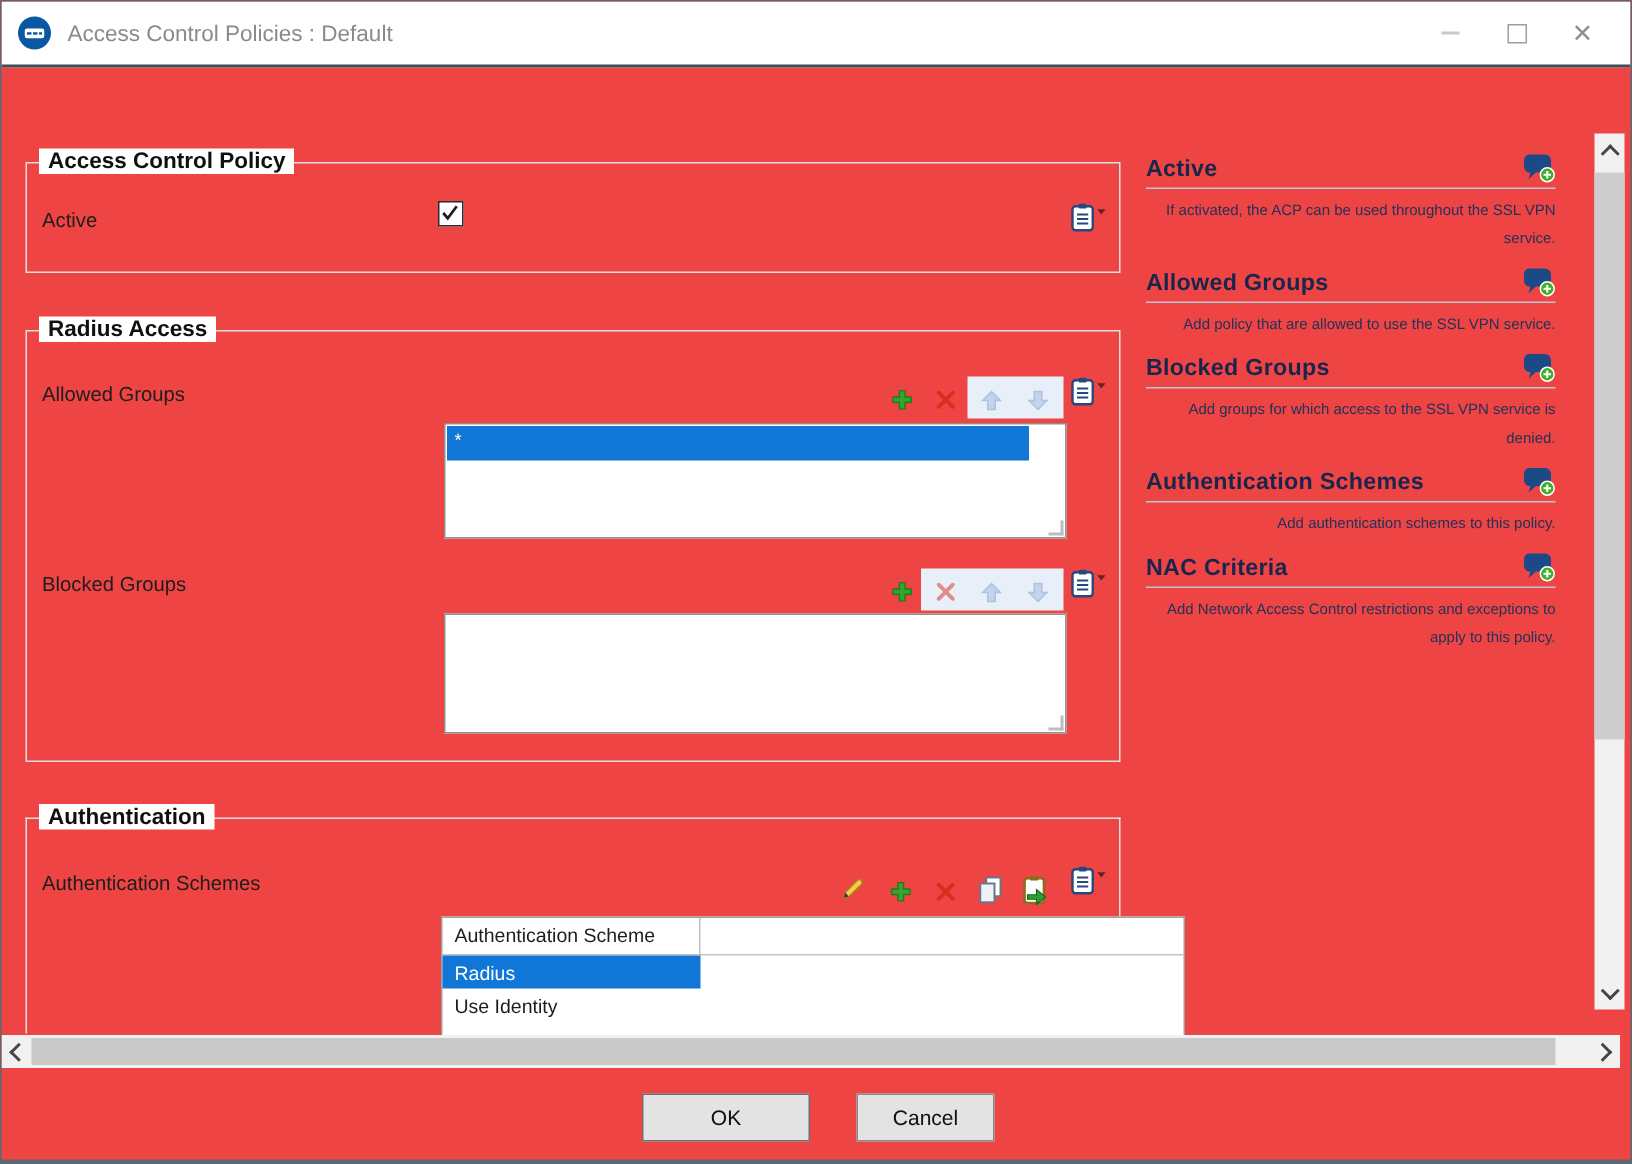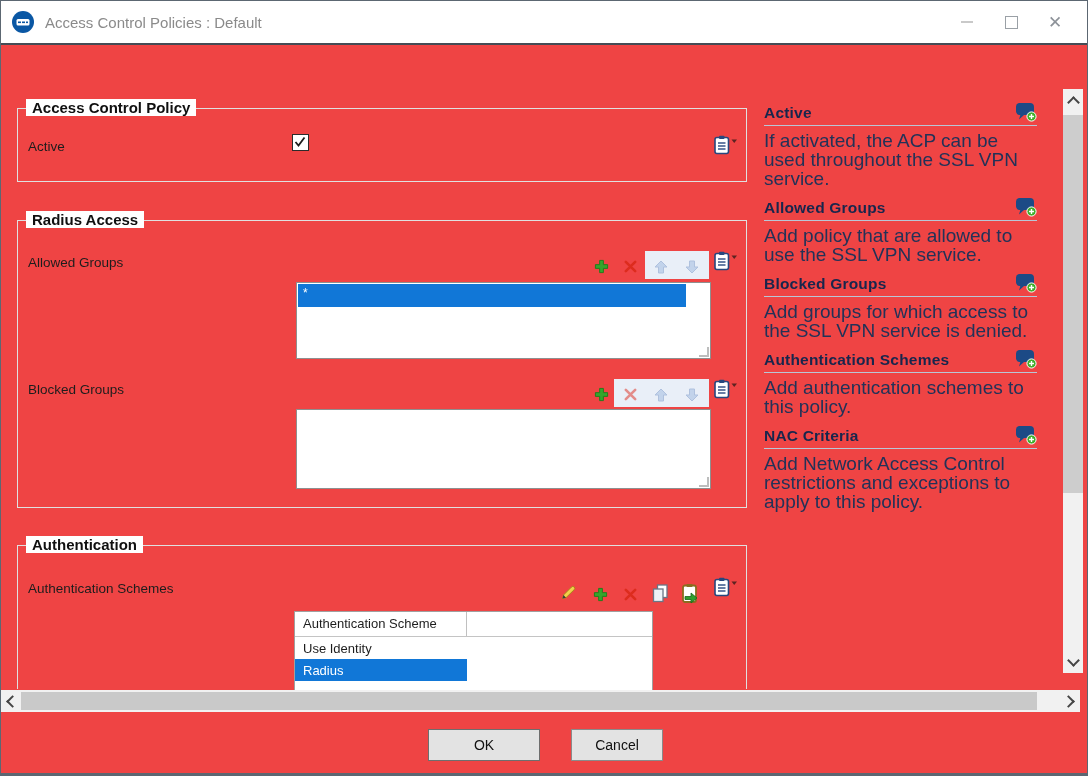--- a/index.html
+++ b/index.html
@@ -58,21 +58,21 @@
   
   .tool { position:absolute; width:18px; height:18px; display:flex; align-items:center; justify-content:center; }
   .tool-panel { position:absolute; background:#e9eff8; }
   .dim { opacity:0.5; }
 
   
   .help-panel { position:absolute; left:763px; top:101px; width:273px; }
   .help-head { display:flex; align-items:flex-end; justify-content:space-between; }
   .help-title { font-size:15.5px; font-weight:bold; color:#17264d; letter-spacing:0.2px; }
   .help-rule { border:none; border-top:1px solid #b9c6d6; margin:3px 0 5px 0; }
-  .help-text { font-size:19px; color:#223258; line-height:19px; margin-bottom:9px; }
+  .help-text { font-size:10px; color:#223258; line-height:19px; margin-bottom:9px;text-align:right; }
 
   
   .vscroll { position:absolute; left:1062px; top:88px; width:20px; height:584px; background:#f1f1f1; }
   .vthumb { position:absolute; left:0; width:20px; top:26px; height:378px; background:#cdcdcd; }
   .hscroll { position:absolute; left:0; top:689px; width:1079px; height:22px; background:#f1f1f1; }
   .hthumb { position:absolute; top:2px; height:18px; left:20px; width:1016px; background:#c9c9c9; }
   .chev { width:9px; height:9px; border-left:2px solid #454545; border-top:2px solid #454545; display:inline-block; }
   .chev-up { transform:rotate(45deg); } .chev-down { transform:rotate(225deg); }
   .chev-left { transform:rotate(-45deg); } .chev-right { transform:rotate(135deg); }
   .scroll-arrow { position:absolute; display:flex; align-items:center; justify-content:center; }
@@ -253,29 +253,29 @@
     <svg width="24" height="20" viewBox="0 0 24 20">
       <rect x="1" y="2.5" width="13.5" height="16" rx="2" fill="#fff" stroke="#27477e" stroke-width="1.6"></rect>
       <rect x="5" y="0.8" width="5.5" height="3.2" rx="1" fill="#27477e"></rect>
       <line x1="4" y1="8" x2="11.5" y2="8" stroke="#27477e" stroke-width="1.4"></line>
       <line x1="4" y1="11" x2="11.5" y2="11" stroke="#27477e" stroke-width="1.4"></line>
       <line x1="4" y1="14" x2="11.5" y2="14" stroke="#27477e" stroke-width="1.4"></line>
       <path d="M17.5 4.5 h5.5 l-2.75 3.5 z" fill="#5e2321"></path>
     </svg>
   </span>
 
-  <div class="grid" style="left:293px; top:610px; width:359px; height:79px;">
+  <div class="grid" style="left:293px; top:610px; width:496px; height:79px;">
     <div class="grid-header">
       <span class="grid-header-cell">Authentication Scheme</span>
     </div>
+    <div class="grid-row selected">
+      <span class="cell">Radius</span>
+    </div>
     <div class="grid-row">
       <span class="cell">Use Identity</span>
-    </div>
-    <div class="grid-row selected">
-      <span class="cell">Radius</span>
     </div>
   </div>
 
   <div class="help-panel">
 
     <div class="help-head">
       <span class="help-title">Active</span>
       <svg width="22" height="20" viewBox="0 0 22 20">
         <path d="M4 1 h11 a4 4 0 0 1 4 4 v4 a4 4 0 0 1 -4 4 h-6 l-5 4.5 1.3-4.5 H4 a4 4 0 0 1 -3-4 V5 a4 4 0 0 1 3-4 z" fill="#1c4a86"></path>
         <circle cx="16.5" cy="14.5" r="4.6" fill="#3fae2a" stroke="#fff"></circle>

